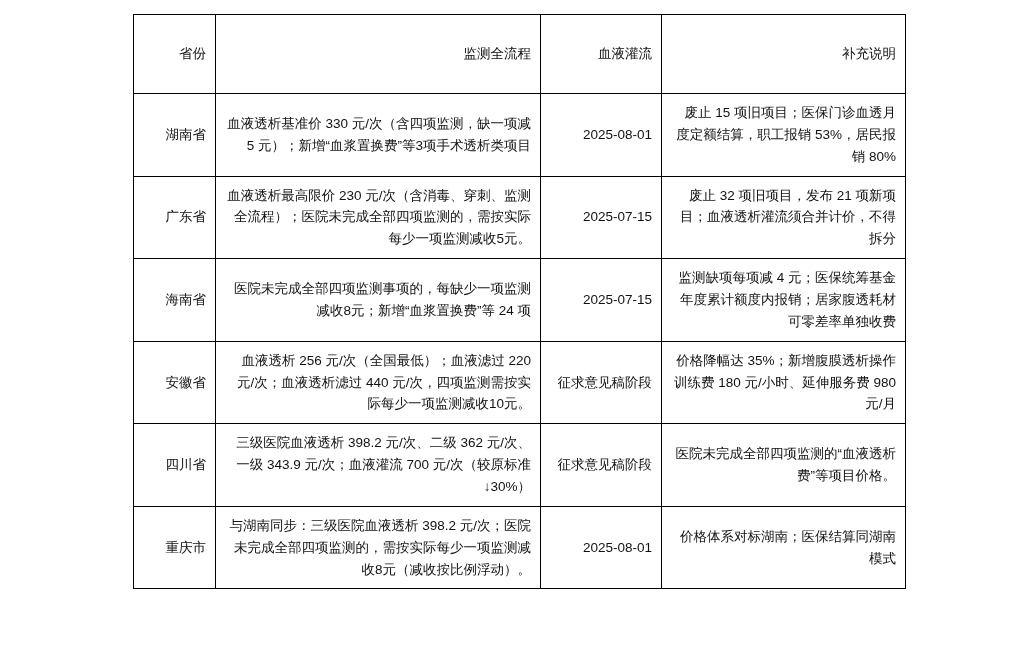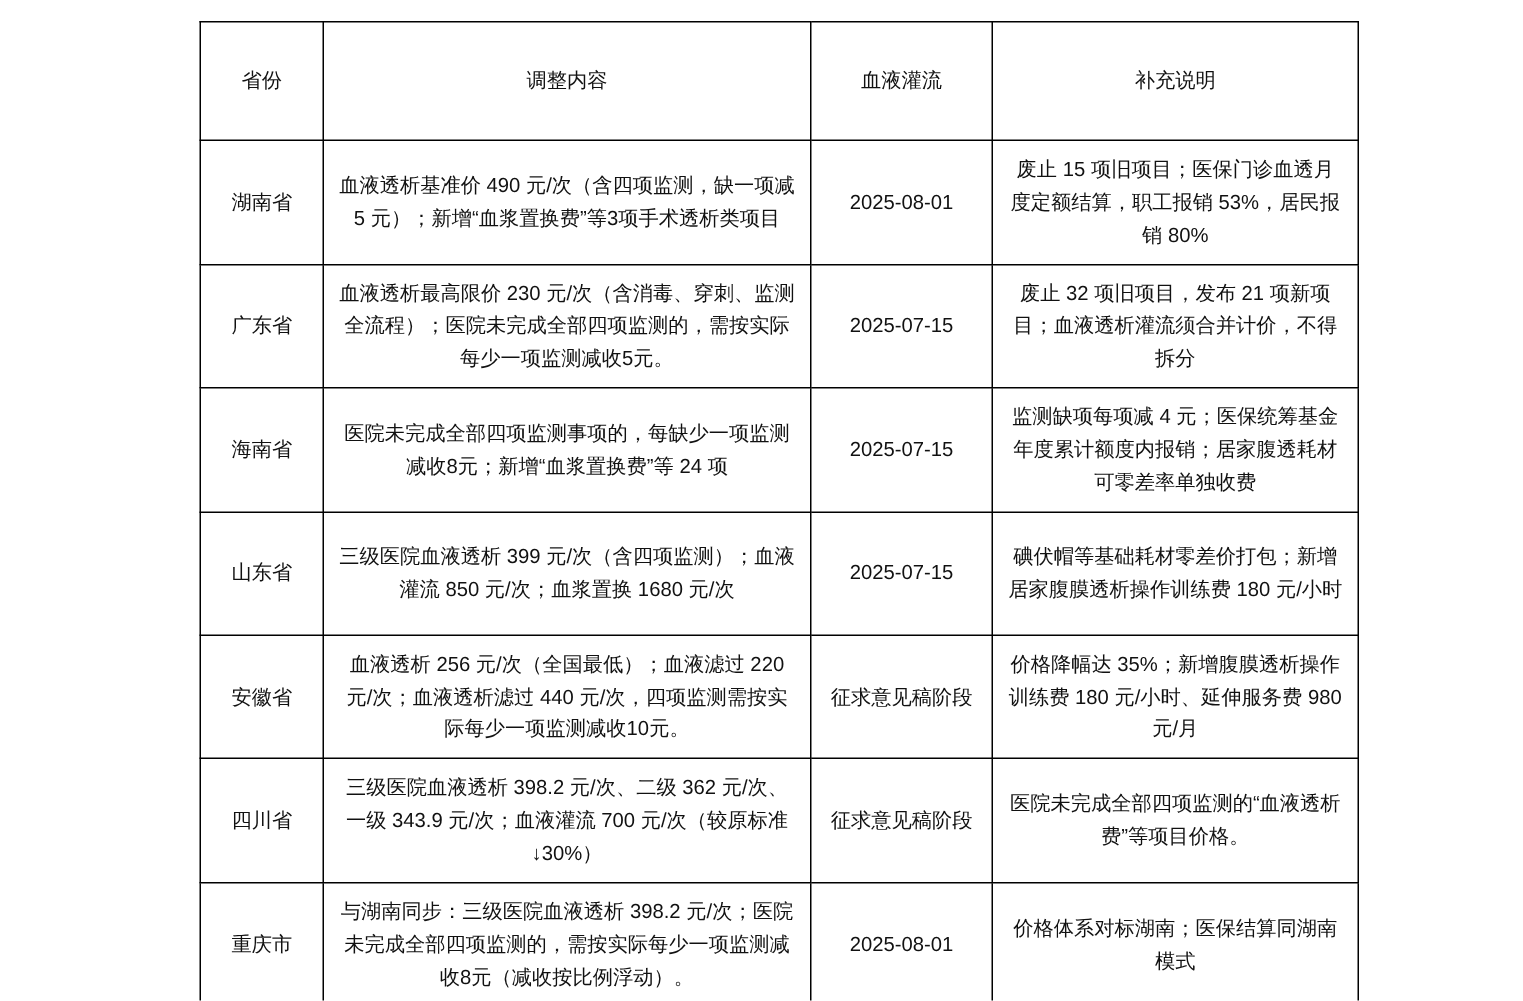--- a/index.html
+++ b/index.html
@@ -30,21 +30,21 @@
     background: #ffffff;
   }
   table.policy-table td,
   table.policy-table th {
     border: 1px solid #000000;
     vertical-align: middle;
     padding: 8px 9px;
     font-size: 13.5px;
     line-height: 1.62;
     font-weight: normal;
-    text-align: center;
+    text-align: right;
   }
   col.c-province { width: 82px; }
   col.c-content  { width: 325px; }
   col.c-time     { width: 121px; }
   col.c-note     { width: 244px; }
 
   thead td {
     font-weight: bold;
     height: 62px;
     padding-top: 10px;
@@ -74,49 +74,43 @@
   <table class="policy-table">
     <colgroup>
       <col class="c-province">
       <col class="c-content">
       <col class="c-time">
       <col class="c-note">
     </colgroup>
     <thead>
       <tr>
         <td>省份</td>
-        <td>调整内容</td>
+        <td>监测全流程</td>
         <td>血液灌流</td>
         <td>补充说明</td>
       </tr>
     </thead>
     <tbody>
       <tr>
         <td class="province">湖南省</td>
-        <td class="content">血液透析基准价 490 元/次（含四项监测，缺一项减 5 元）；新增“血浆置换费”等3项手术透析类项目</td>
+        <td class="content">血液透析基准价 330 元/次（含四项监测，缺一项减 5 元）；新增“血浆置换费”等3项手术透析类项目</td>
         <td class="time">2025-08-01</td>
         <td class="note">废止 15 项旧项目；医保门诊血透月度定额结算，职工报销 53%，居民报销 80%</td>
       </tr>
       <tr>
         <td class="province">广东省</td>
         <td class="content">血液透析最高限价 230 元/次（含消毒、穿刺、监测全流程）；医院未完成全部四项监测的，需按实际每少一项监测减收5元。</td>
         <td class="time">2025-07-15</td>
         <td class="note">废止 32 项旧项目，发布 21 项新项目；血液透析灌流须合并计价，不得拆分</td>
       </tr>
       <tr>
         <td class="province">海南省</td>
         <td class="content">医院未完成全部四项监测事项的，每缺少一项监测减收8元；新增“血浆置换费”等 24 项</td>
         <td class="time">2025-07-15</td>
         <td class="note">监测缺项每项减 4 元；医保统筹基金年度累计额度内报销；居家腹透耗材可零差率单独收费</td>
-      </tr>
-      <tr>
-        <td class="province">山东省</td>
-        <td class="content">三级医院血液透析 399 元/次（含四项监测）；血液灌流 850 元/次；血浆置换 1680 元/次</td>
-        <td class="time">2025-07-15</td>
-        <td class="note">碘伏帽等基础耗材零差价打包；新增居家腹膜透析操作训练费 180 元/小时</td>
       </tr>
       <tr>
         <td class="province">安徽省</td>
         <td class="content">血液透析 256 元/次（全国最低）；血液滤过 220 元/次；血液透析滤过 440 元/次，四项监测需按实际每少一项监测减收10元。</td>
         <td class="time">征求意见稿阶段</td>
         <td class="note">价格降幅达 35%；新增腹膜透析操作训练费 180 元/小时、延伸服务费 980 元/月</td>
       </tr>
       <tr>
         <td class="province">四川省</td>
         <td class="content">三级医院血液透析 398.2 元/次、二级 362 元/次、一级 343.9 元/次；血液灌流 700 元/次（较原标准↓30%）</td>

